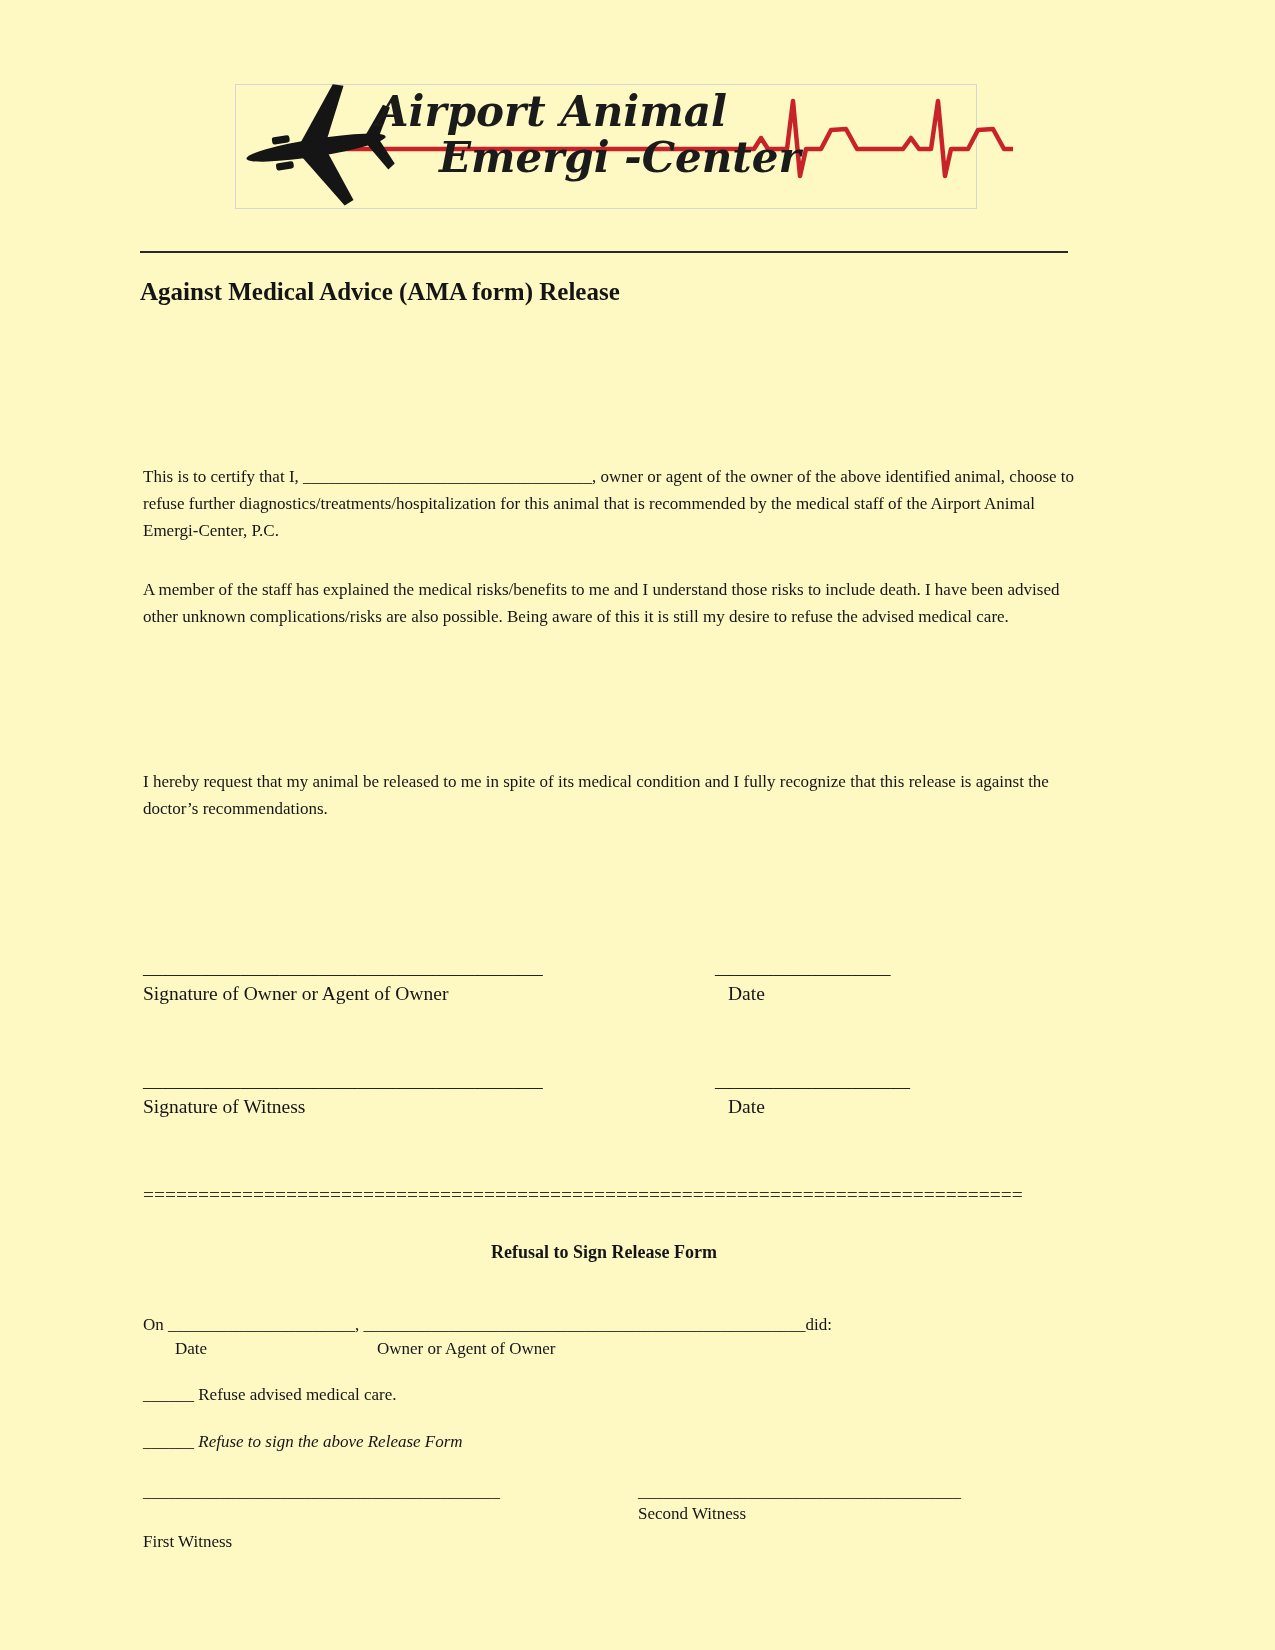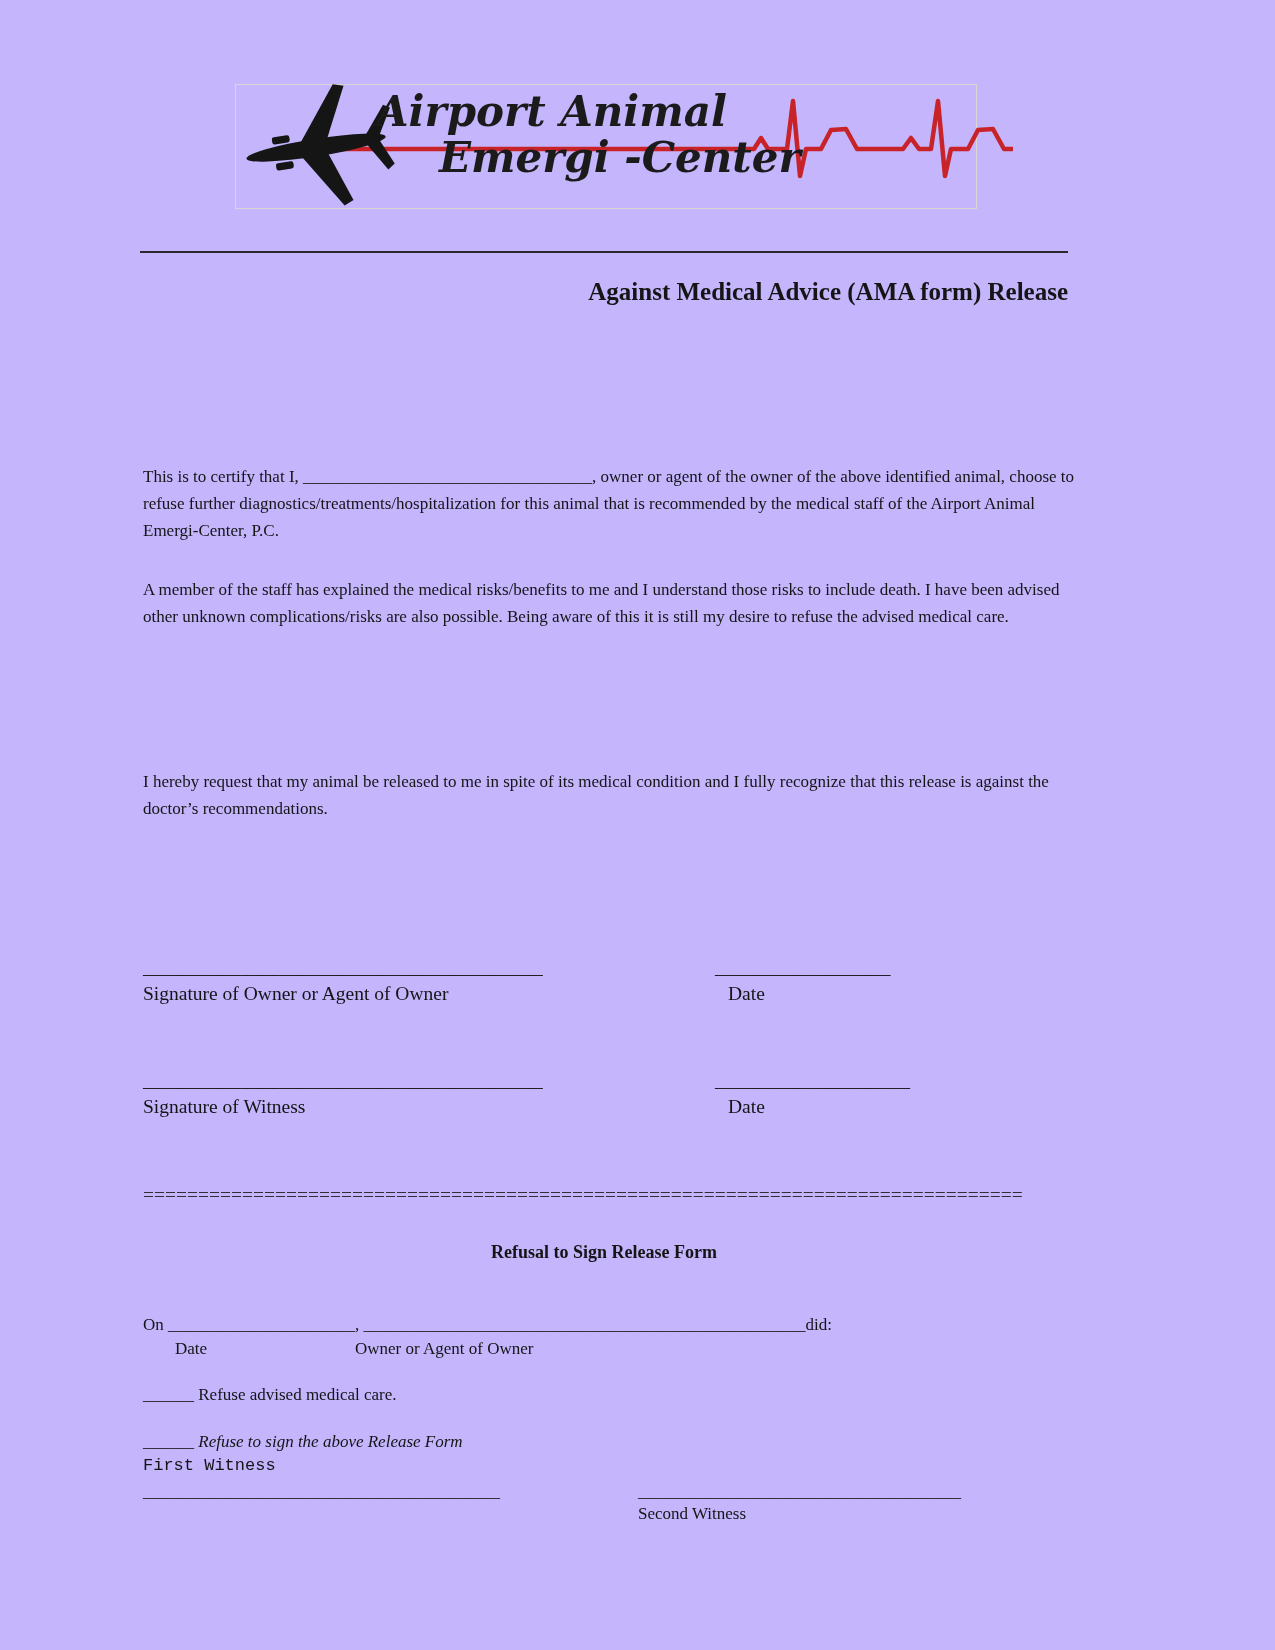--- a/index.html
+++ b/index.html
@@ -1,19 +1,19 @@
 <!DOCTYPE html>
 <html><head>
 <meta charset="utf-8">
 <style>
   html,body{margin:0;padding:0;background:#ffffff;}
   .page{
     position:relative;
     width:1275px;height:1650px;
-    background:#c4b5fd;
+    background:#fef9c3;
     font-family:"Liberation Serif", serif;
     color:#151515;
     overflow:hidden;
   }
   .abs{position:absolute;}
 
   
   .logo-box{
     position:absolute;left:235px;top:84px;width:740px;height:123px;
     border:1px solid #d6d6d6;
@@ -30,21 +30,21 @@
   .logo-text.l1{left:140px;top:4px;}
   .logo-text.l2{left:203px;top:50px;}
   .plane-svg{position:absolute;left:4px;top:-6px;z-index:2;}
   .ekg-svg{position:absolute;left:105px;top:11px;z-index:1;}
 
   
   .top-rule{left:140px;top:251px;width:928px;height:2px;background:#2a2a2a;}
 
   .doc-title{
     left:140px;top:276px;width:928px;
-    text-align:right;font-weight:bold;font-size:25px;line-height:32px;
+    text-align:left;font-weight:bold;font-size:25px;line-height:32px;
   }
 
   .para{
     left:143px;width:935px;
     font-size:17px;line-height:27px;
   }
   .p1{top:463px;} .p2{top:576px;} .p3{top:688px;} .p4{top:768px;}
 
   .blank{letter-spacing:0;}
 
@@ -63,26 +63,26 @@
   }
 
   .refusal-heading{
     left:140px;top:1240px;width:928px;
     text-align:center;font-weight:bold;font-size:18px;line-height:24px;
   }
 
   .small{font-size:17px;line-height:22px;}
   .on-line{left:143px;top:1314px;white-space:nowrap;}
   .on-label-date{left:175px;top:1338px;}
-  .on-label-owner{left:355px;top:1338px;}
+  .on-label-owner{left:377px;top:1338px;}
   .check1{left:143px;top:1384px;}
   .check2{left:143px;top:1431px;font-style:italic;}
   .wit-line1{left:143px;top:1481px;}
   .wit-line2{left:638px;top:1481px;}
-  .wit-lbl1{left:143px;top:1455px;font-family:Liberation Mono, monospace;}
+  .wit-lbl1{left:143px;top:1531px;}
   .wit-lbl2{left:638px;top:1503px;}
 </style>
 </head>
 <body>
 
 <div class="page">
 
   <div class="logo-box">
     <svg class="plane-svg" width="160" height="136" viewBox="0 0 200 170">
       <g transform="rotate(-9 100 85)" fill="#151515">

